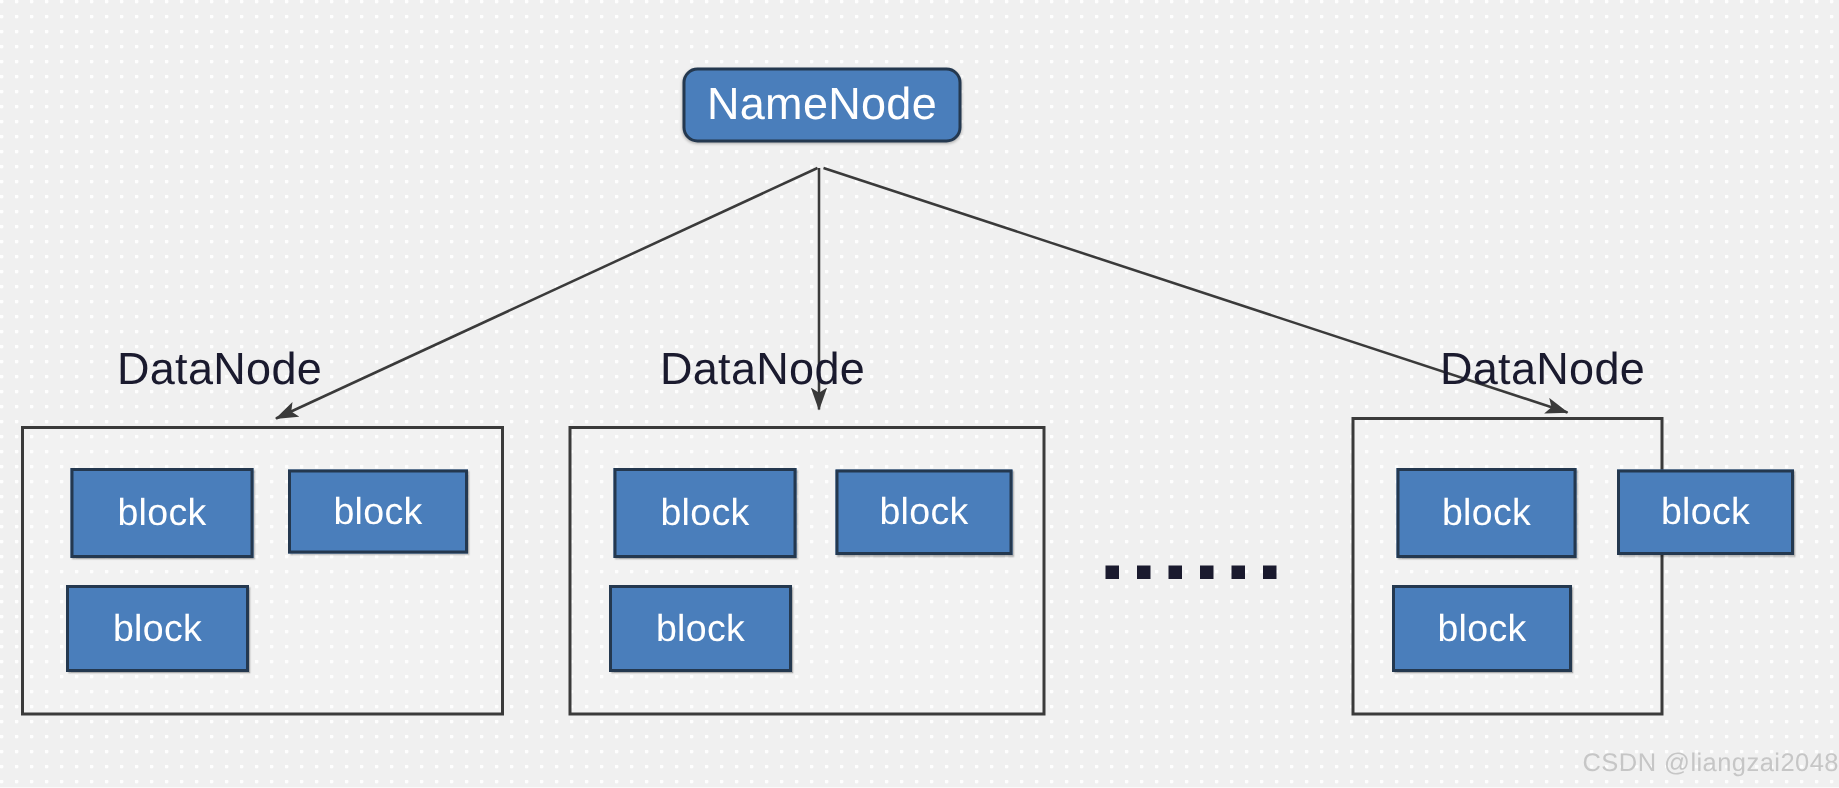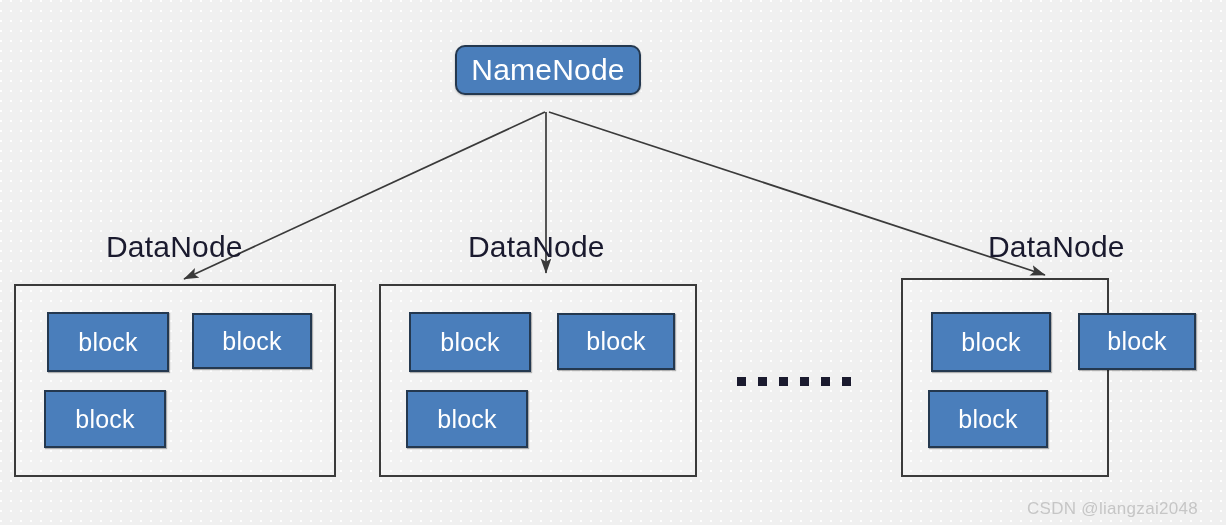--- a/index.html
+++ b/index.html
@@ -50,21 +50,20 @@
     pointer-events: none;
   }
 
   
   .dn-label {
     position: absolute;
     font-size: 30px;
     color: #1a1a2e;
     white-space: nowrap;
     letter-spacing: 0.2px;
-    margin-left: 28px;
   }
   .dn-label.l1 { left: 78px;  top: 230px; }
   .dn-label.l2 { left: 440px; top: 230px; }
   .dn-label.l3 { left: 960px; top: 230px; }
 
   
   .dn-box {
     position: absolute;
     border: 2px solid #3a3a3a;
     background: rgba(255,255,255,0.18);
@@ -113,21 +112,21 @@
   }
   .ellipsis .dot {
     width: 9px;
     height: 9px;
     background: #1a1a2e;
   }
 
   
   .watermark {
     position: absolute;
-    right: 28px;
+    right: 0;
     bottom: 6px;
     font-size: 17px;
     color: #c6c6c6;
     letter-spacing: 0.3px;
     white-space: nowrap;
   }
 </style>
 </head>
 <body>
 

